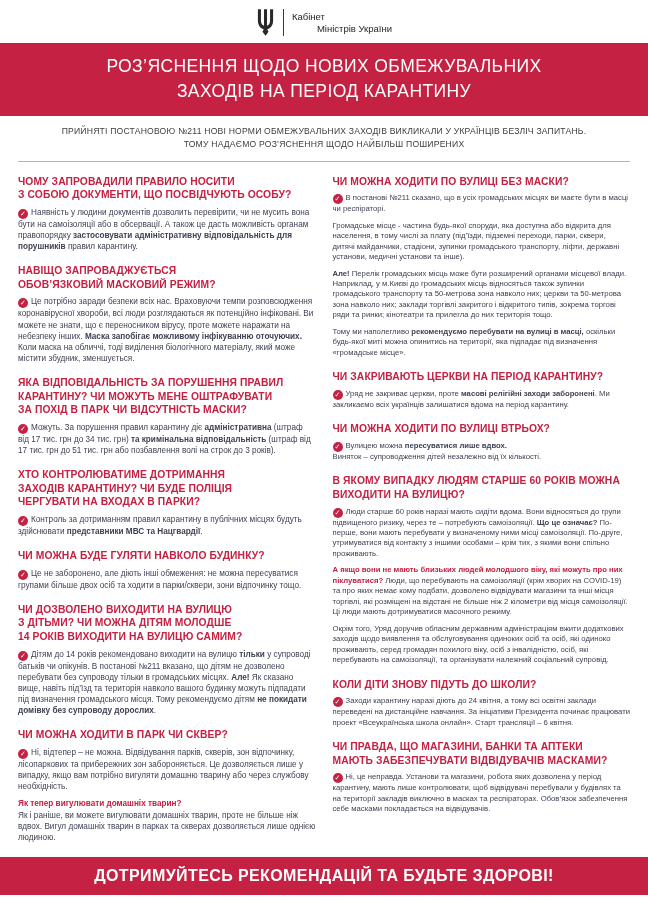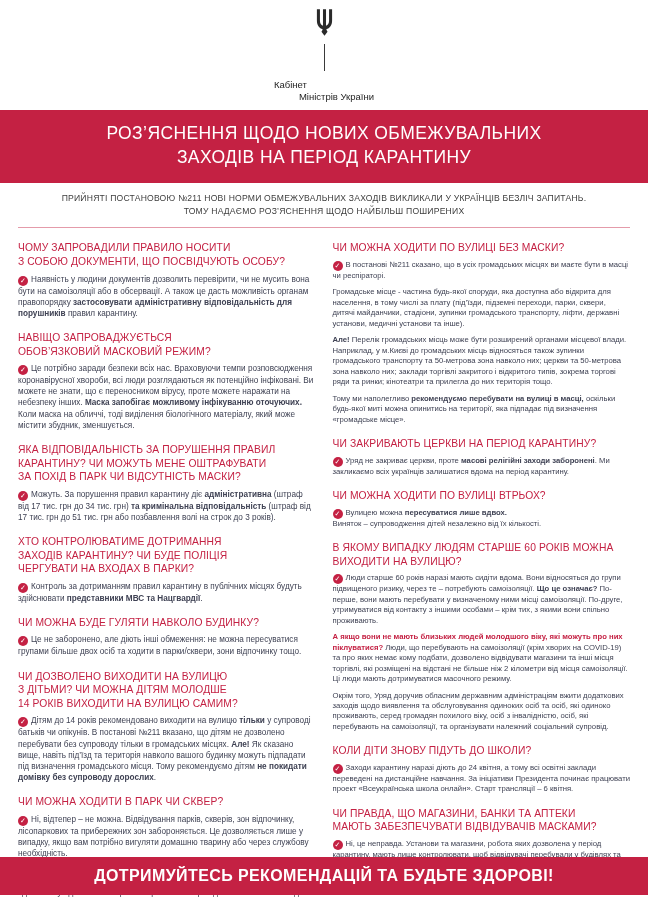--- a/index.html
+++ b/index.html
@@ -9,21 +9,21 @@
   }
   *{box-sizing:border-box;margin:0;padding:0;}
   html,body{background:#fff;}
   body{
     width:648px;height:900px;position:relative;overflow:hidden;
     font-family:"Liberation Sans","DejaVu Sans",sans-serif;
     -webkit-font-smoothing:antialiased;
   }
   .header{
     display:flex;align-items:center;justify-content:center;
-    padding:9px 0 7px;gap:8px;flex-direction:column;
+    padding:9px 0 7px;gap:8px;
   }
   .logo-trident{width:19px;height:27px;fill:#2a2a2a;}
   .logo-divider{width:1px;height:27px;background:#3a3a3a;}
   .org-name{font-size:9.5px;line-height:1.25;color:#1e1e1e;}
   .org-name .l1{font-weight:normal;display:block;}
   .org-name .l2{font-weight:normal;display:block;margin-left:25px;}
   .title-banner{
     background:var(--accent);color:#fff;text-align:center;
     padding:11px 20px 13px;
   }
@@ -35,21 +35,21 @@
     font-size:8.6px;line-height:1.55;letter-spacing:.2px;
     max-width:540px;margin:9px auto 9px;
   }
   .intro-divider{border:none;border-top:1px solid rgba(196,33,67,.45);margin:0 18px 11px;}
   .columns{
     display:grid;grid-template-columns:1fr 1fr;gap:17px;
     padding:2px 18px 0;align-items:start;
   }
   .qa-item{margin-bottom:12px;}
   .qa-item h3{
-    color:var(--accent);font-size:10.3px;font-weight:normal;
+    color:var(--accent);font-size:10.3px;font-weight:bold;
     line-height:1.32;margin-bottom:5px;white-space:pre-line;letter-spacing:.1px;
   }
   .qa-item p{
     color:var(--body-text);line-height:1.36;margin-bottom:6px;white-space:pre-line;
   }
   .col-left .qa-item p{font-size:8.2px;}
   .col-right .qa-item p{font-size:7.7px;}
   .qa-item p:last-child{margin-bottom:0;}
   .check{
     display:inline-block;width:10px;height:10px;border-radius:50%;

